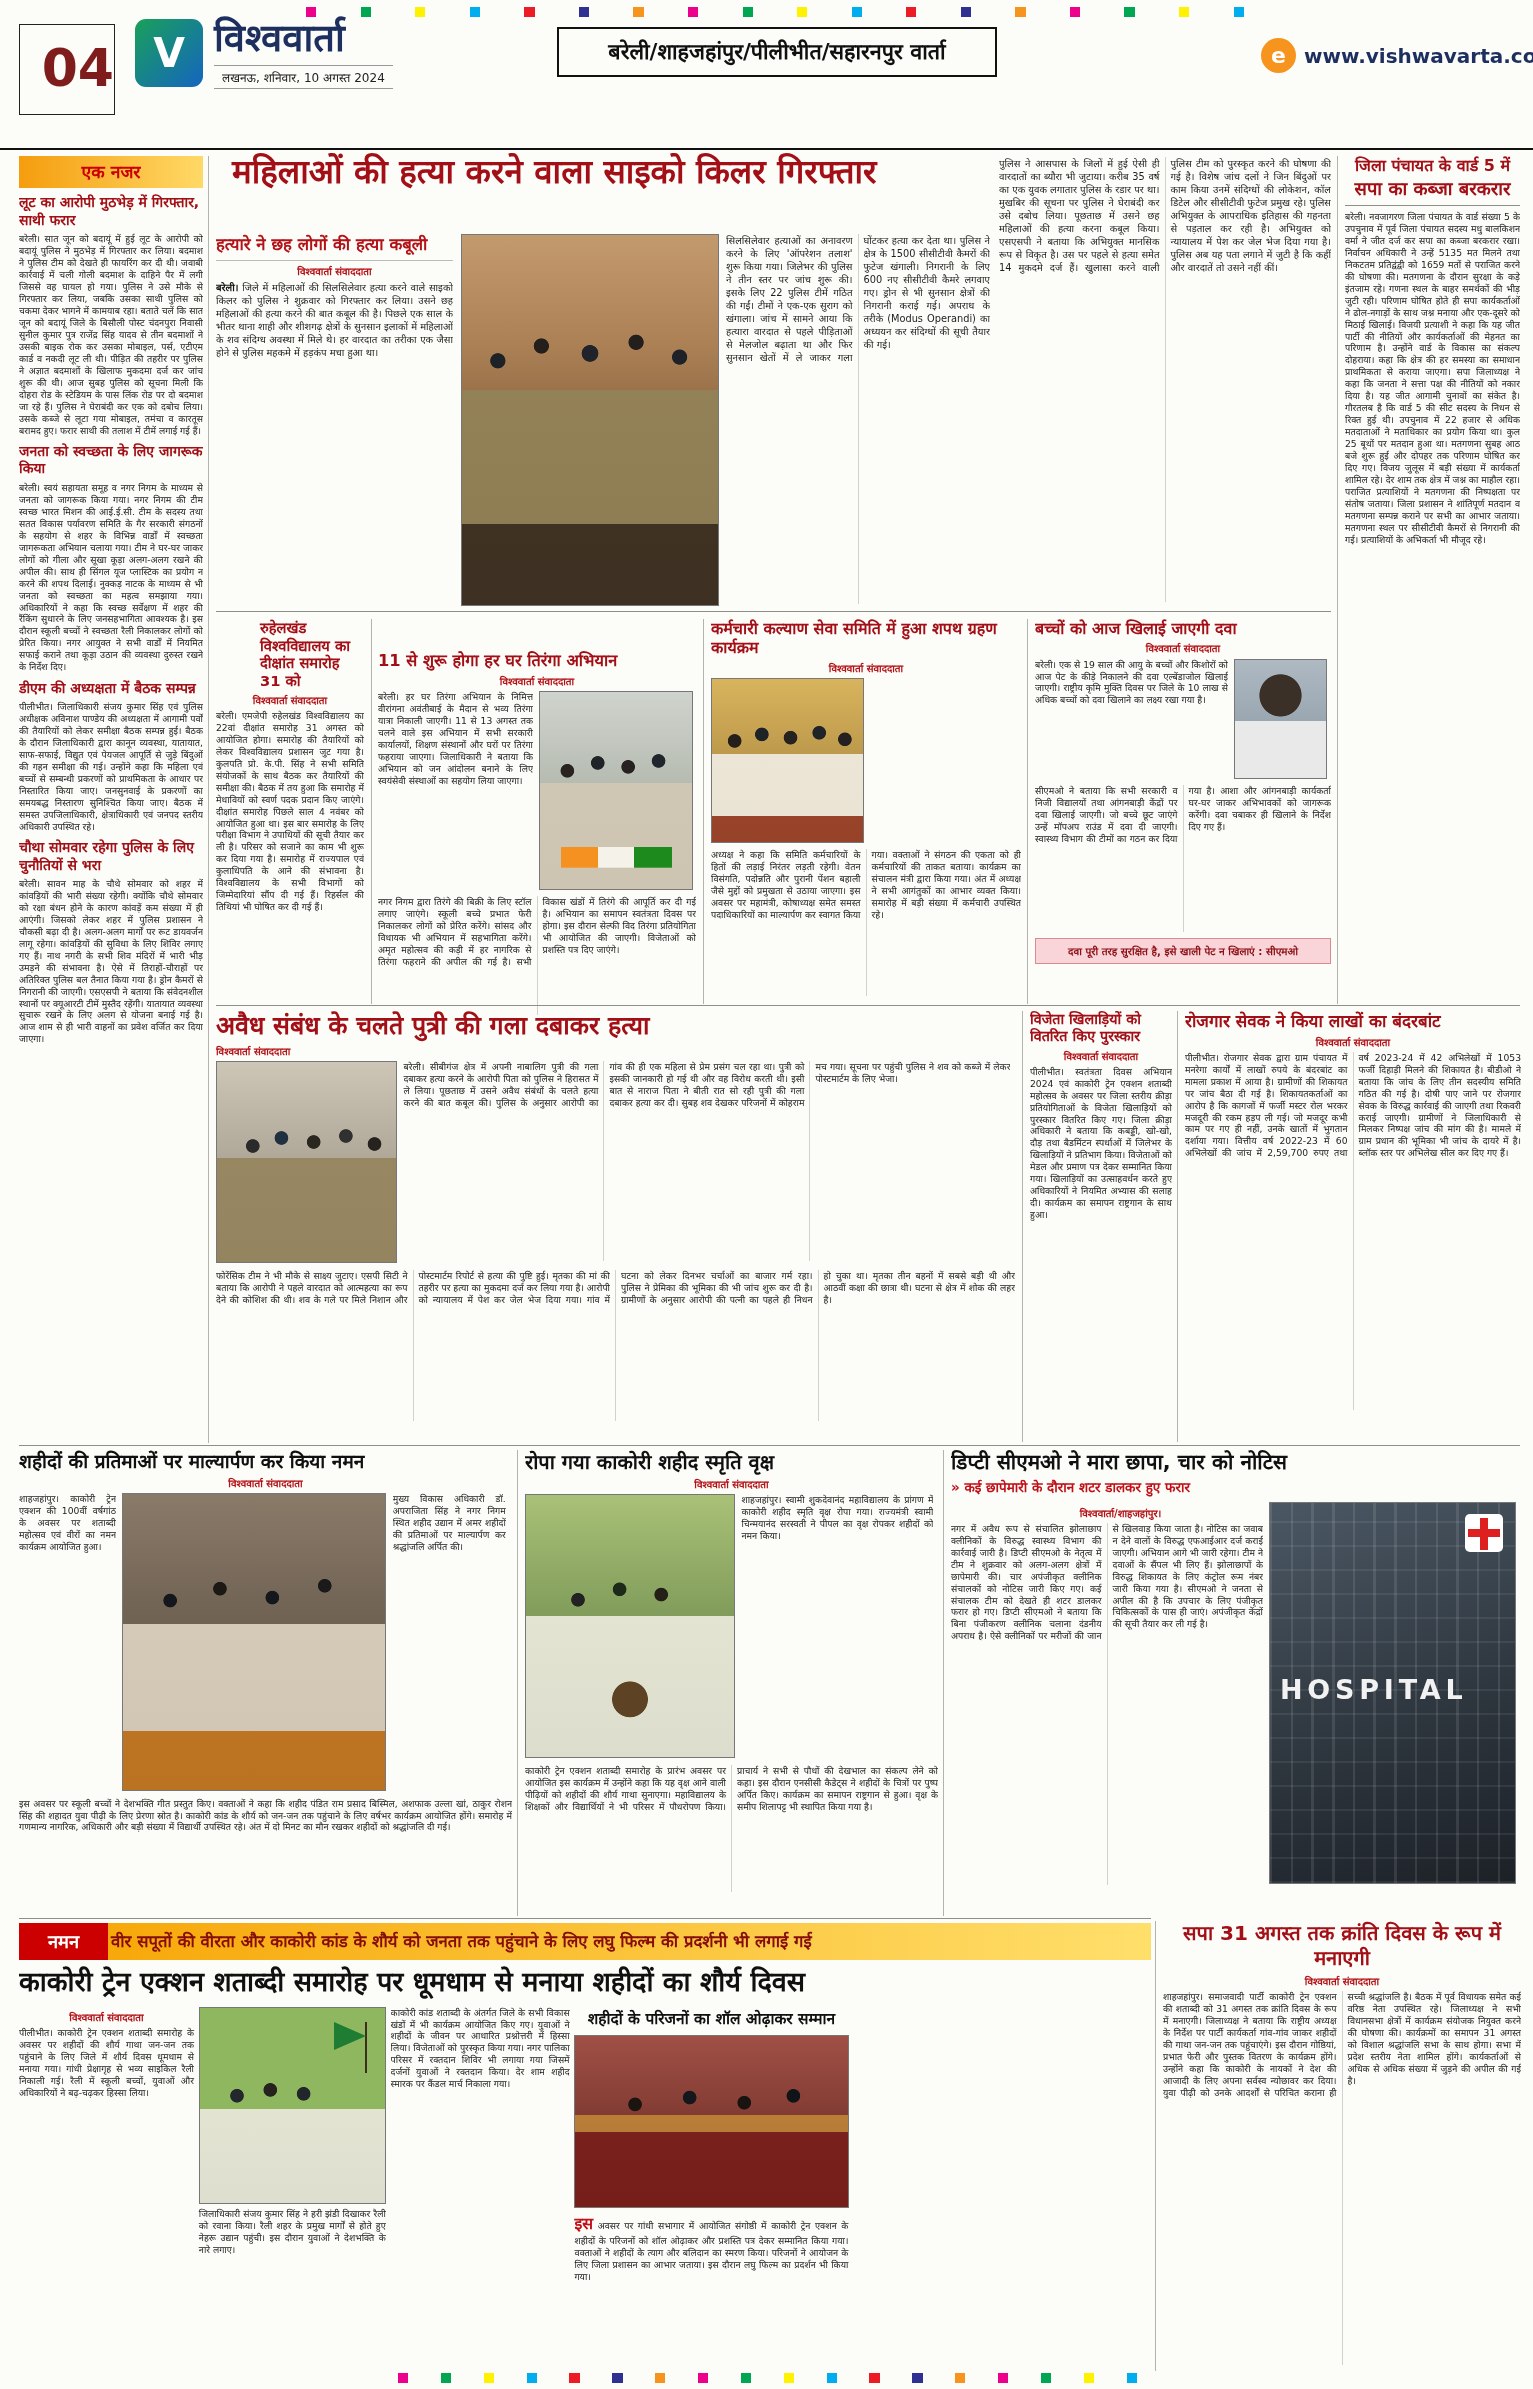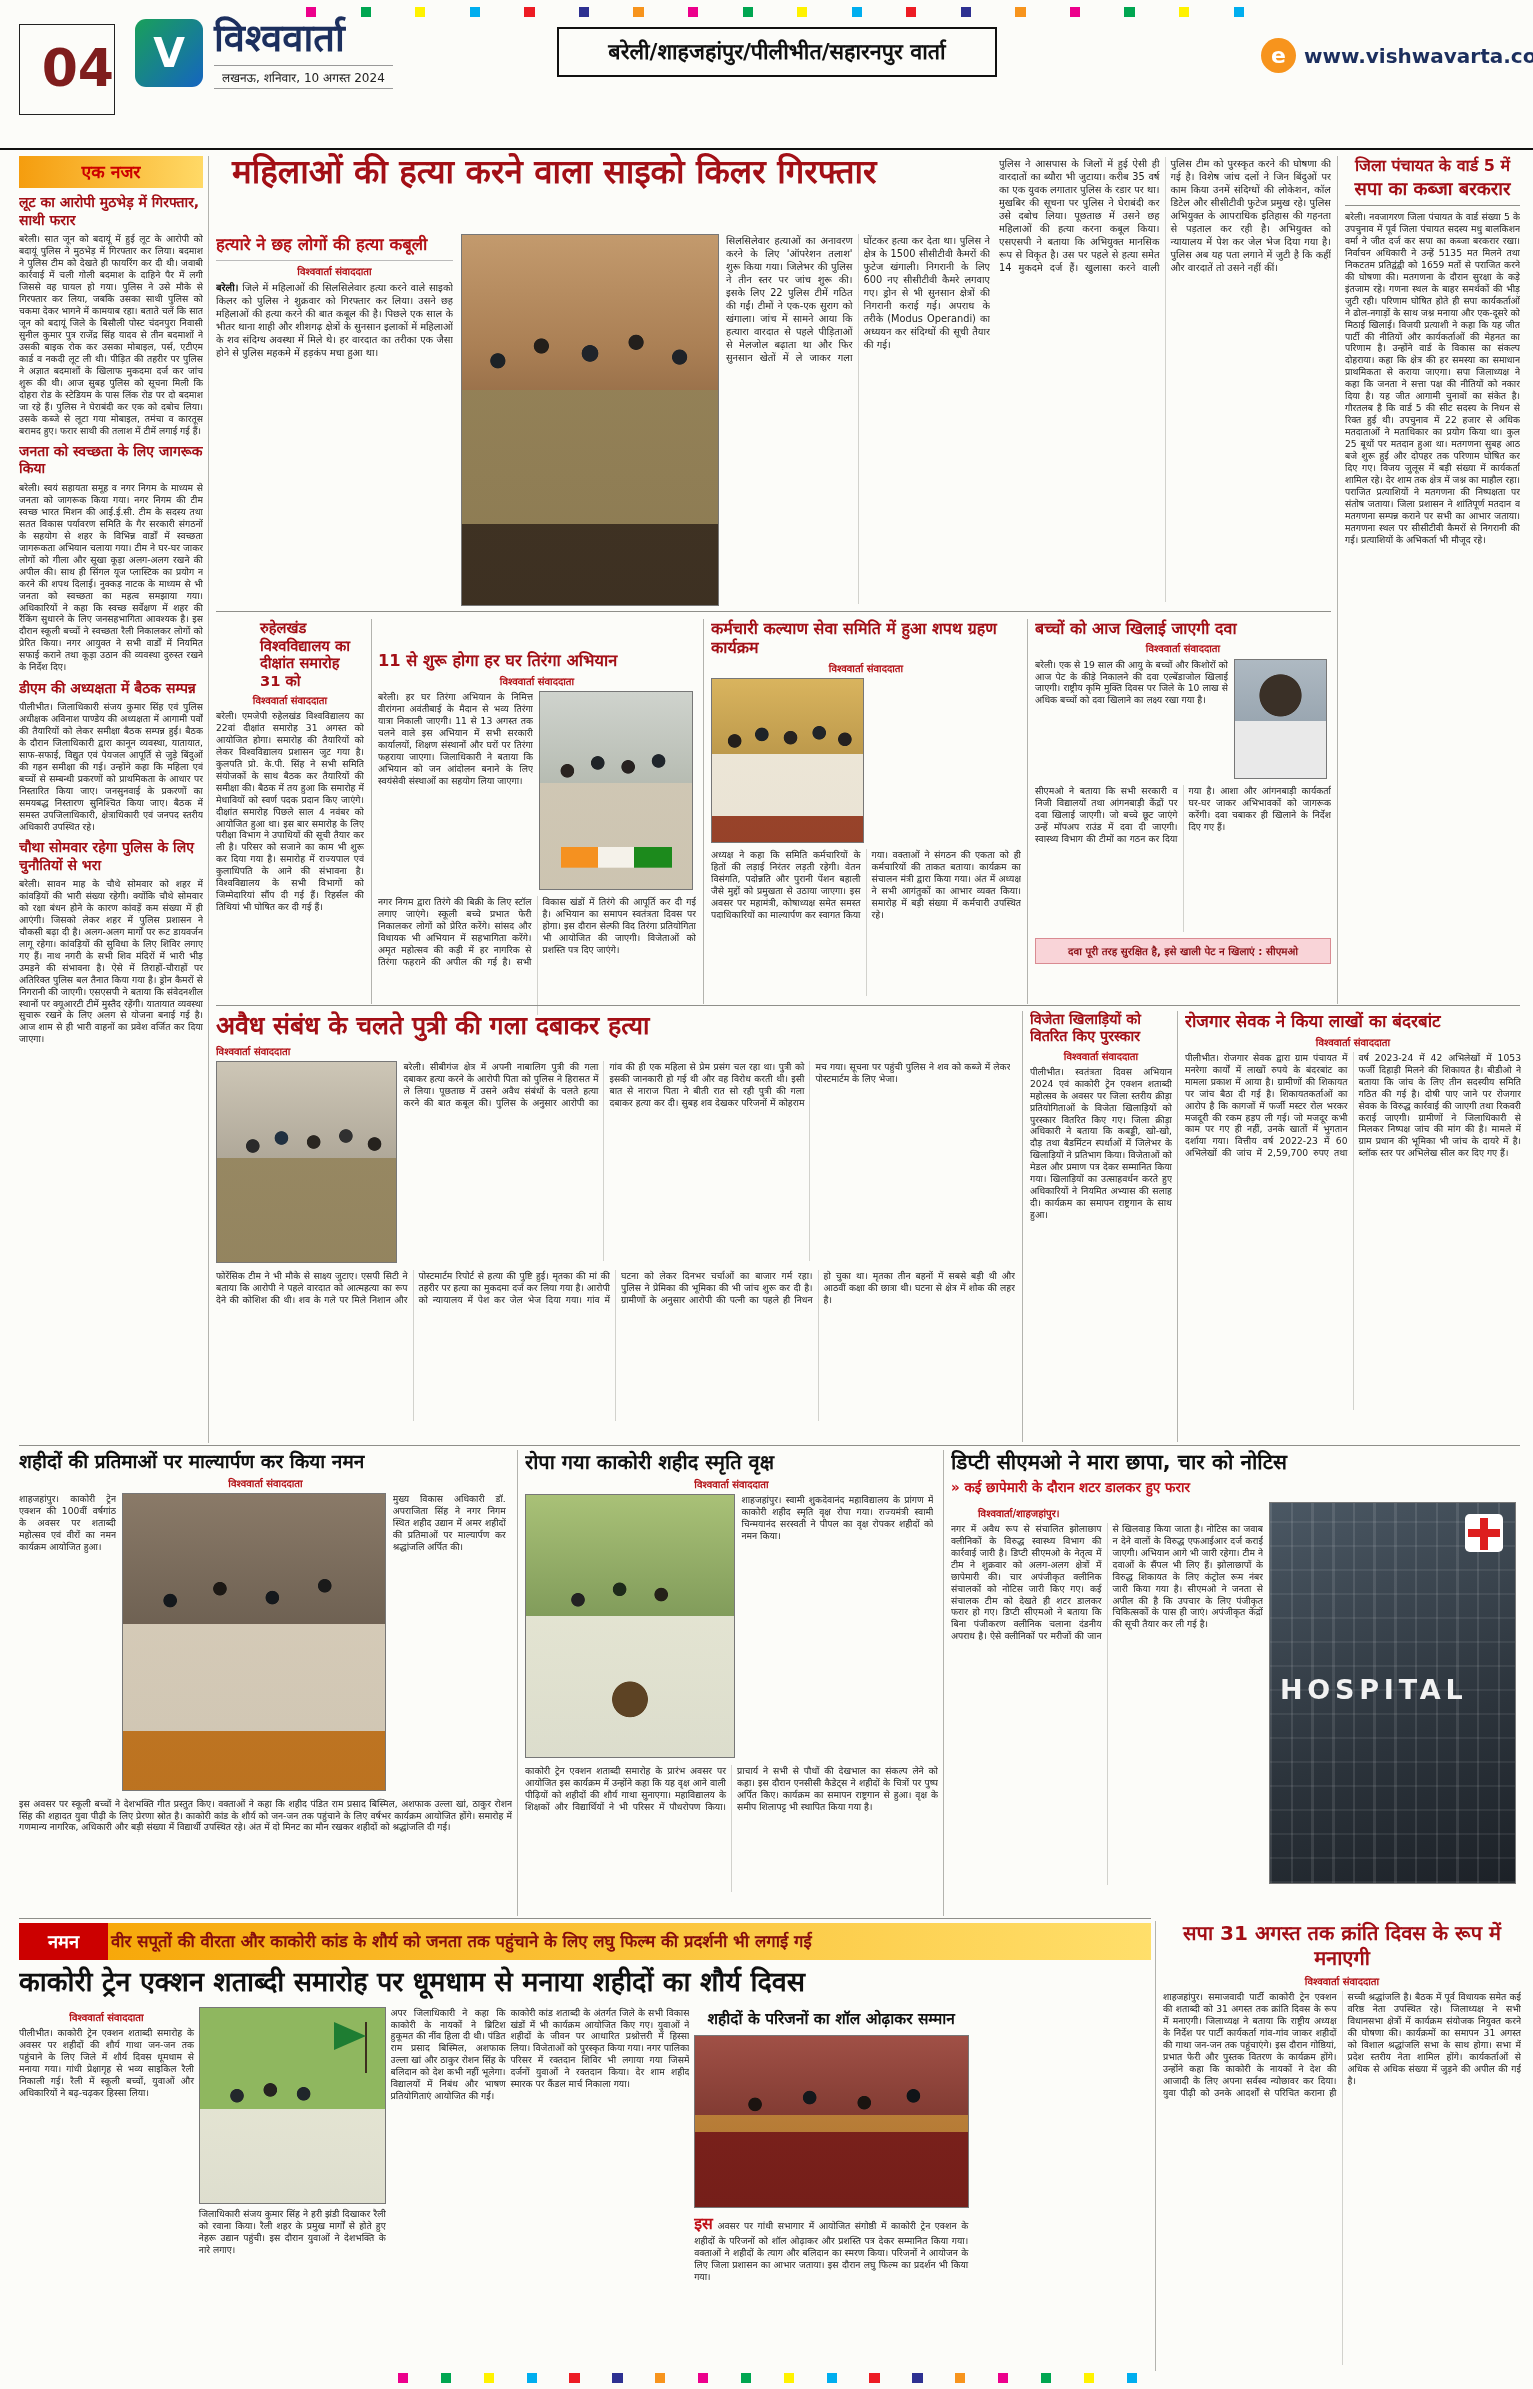--- a/index.html
+++ b/index.html
@@ -322,21 +322,21 @@
     </div>
     <div class="small-txt cols-2 clip" style="margin-top:6.4px;height:127px;">काकोरी ट्रेन एक्शन शताब्दी समारोह के प्रारंभ अवसर पर आयोजित इस कार्यक्रम में उन्होंने कहा कि यह वृक्ष आने वाली पीढ़ियों को शहीदों की शौर्य गाथा सुनाएगा। महाविद्यालय के शिक्षकों और विद्यार्थियों ने भी परिसर में पौधरोपण किया। प्राचार्य ने सभी से पौधों की देखभाल का संकल्प लेने को कहा। इस दौरान एनसीसी कैडेट्स ने शहीदों के चित्रों पर पुष्प अर्पित किए। कार्यक्रम का समापन राष्ट्रगान से हुआ। वृक्ष के समीप शिलापट्ट भी स्थापित किया गया है।</div>
   </section>
   <div class="abs vline" style="left:943px;top:1450px;height:466px;"></div>
 
   <section class="abs clip" style="left:951px;top:1450px;width:569px;height:466px;">
     <h2 class="sec-head-black" style="font-size:20.7px;">डिप्टी सीएमओ ने मारा छापा, चार को नोटिस</h2>
     <div class="bullet-red">» कई छापेमारी के दौरान शटर डालकर हुए फरार</div>
     <div class="row">
       <div style="width:312px;">
-        <div class="byline" style="text-align:left;margin-left:27px;">विश्ववार्ता/शाहजहांपुर।</div>
+        <div class="byline" style="text-align:center;margin-left:27px;">विश्ववार्ता/शाहजहांपुर।</div>
         <div class="small-txt cols-2 clip" style="height:362px;">नगर में अवैध रूप से संचालित झोलाछाप क्लीनिकों के विरुद्ध स्वास्थ्य विभाग की कार्रवाई जारी है। डिप्टी सीएमओ के नेतृत्व में टीम ने शुक्रवार को अलग-अलग क्षेत्रों में छापेमारी की। चार अपंजीकृत क्लीनिक संचालकों को नोटिस जारी किए गए। कई संचालक टीम को देखते ही शटर डालकर फरार हो गए। डिप्टी सीएमओ ने बताया कि बिना पंजीकरण क्लीनिक चलाना दंडनीय अपराध है। ऐसे क्लीनिकों पर मरीजों की जान से खिलवाड़ किया जाता है। नोटिस का जवाब न देने वालों के विरुद्ध एफआईआर दर्ज कराई जाएगी। अभियान आगे भी जारी रहेगा। टीम ने दवाओं के सैंपल भी लिए हैं। झोलाछापों के विरुद्ध शिकायत के लिए कंट्रोल रूम नंबर जारी किया गया है। सीएमओ ने जनता से अपील की है कि उपचार के लिए पंजीकृत चिकित्सकों के पास ही जाएं। अपंजीकृत केंद्रों की सूची तैयार कर ली गई है।</div>
       </div>
       <div class="photo ph-hospital" style="width:245px;height:380px;">
         <span class="hosp-text">HOSPITAL</span>
         <span class="cross"></span>
       </div>
     </div>
   </section>
 
   <div class="abs hline" style="left:19px;top:1918px;width:1132px;"></div>
@@ -353,21 +353,20 @@
         <div class="byline">विश्ववार्ता संवाददाता</div>
         <p class="small-txt">पीलीभीत। काकोरी ट्रेन एक्शन शताब्दी समारोह के अवसर पर शहीदों की शौर्य गाथा जन-जन तक पहुंचाने के लिए जिले में शौर्य दिवस धूमधाम से मनाया गया। गांधी प्रेक्षागृह से भव्य साइकिल रैली निकाली गई। रैली में स्कूली बच्चों, युवाओं और अधिकारियों ने बढ़-चढ़कर हिस्सा लिया।</p>
       </div>
       <div style="width:187px;">
         <div class="photo ph-flagoff" style="width:185px;height:195px;">
           <span class="flag-pole"></span>
           <span class="flag-green"></span>
         </div>
         <p class="small-txt" style="margin-top:4.8px;">जिलाधिकारी संजय कुमार सिंह ने हरी झंडी दिखाकर रैली को रवाना किया। रैली शहर के प्रमुख मार्गों से होते हुए नेहरू उद्यान पहुंची। इस दौरान युवाओं ने देशभक्ति के नारे लगाए।</p>
       </div>
-      <div class="small-txt clip" style="width:115px;">अपर जिलाधिकारी ने कहा कि काकोरी के नायकों ने ब्रिटिश हुकूमत की नींव हिला दी थी। पंडित राम प्रसाद बिस्मिल, अशफाक उल्ला खां और ठाकुर रोशन सिंह के बलिदान को देश कभी नहीं भूलेगा। विद्यालयों में निबंध और भाषण प्रतियोगिताएं आयोजित की गईं।</div>
       <div class="small-txt clip" style="width:179px;">काकोरी कांड शताब्दी के अंतर्गत जिले के सभी विकास खंडों में भी कार्यक्रम आयोजित किए गए। युवाओं ने शहीदों के जीवन पर आधारित प्रश्नोत्तरी में हिस्सा लिया। विजेताओं को पुरस्कृत किया गया। नगर पालिका परिसर में रक्तदान शिविर भी लगाया गया जिसमें दर्जनों युवाओं ने रक्तदान किया। देर शाम शहीद स्मारक पर कैंडल मार्च निकाला गया।</div>
       <div style="width:274px;">
         <h3 class="hl-black" style="font-size:15.5px;text-align:center;">शहीदों के परिजनों का शॉल ओढ़ाकर सम्मान</h3>
         <div class="photo ph-shawl" style="width:273px;height:171px;margin:6.4px 0;"></div>
         <p class="small-txt"><b class="leadword">इस</b> <span>अवसर पर गांधी सभागार में आयोजित संगोष्ठी में काकोरी ट्रेन एक्शन के शहीदों के परिजनों को शॉल ओढ़ाकर और प्रशस्ति पत्र देकर सम्मानित किया गया। वक्ताओं ने शहीदों के त्याग और बलिदान का स्मरण किया। परिजनों ने आयोजन के लिए जिला प्रशासन का आभार जताया। इस दौरान लघु फिल्म का प्रदर्शन भी किया गया।</span></p>
       </div>
     </div>
   </section>
 
   <div class="abs vline" style="left:1155px;top:1921px;height:450px;"></div>

